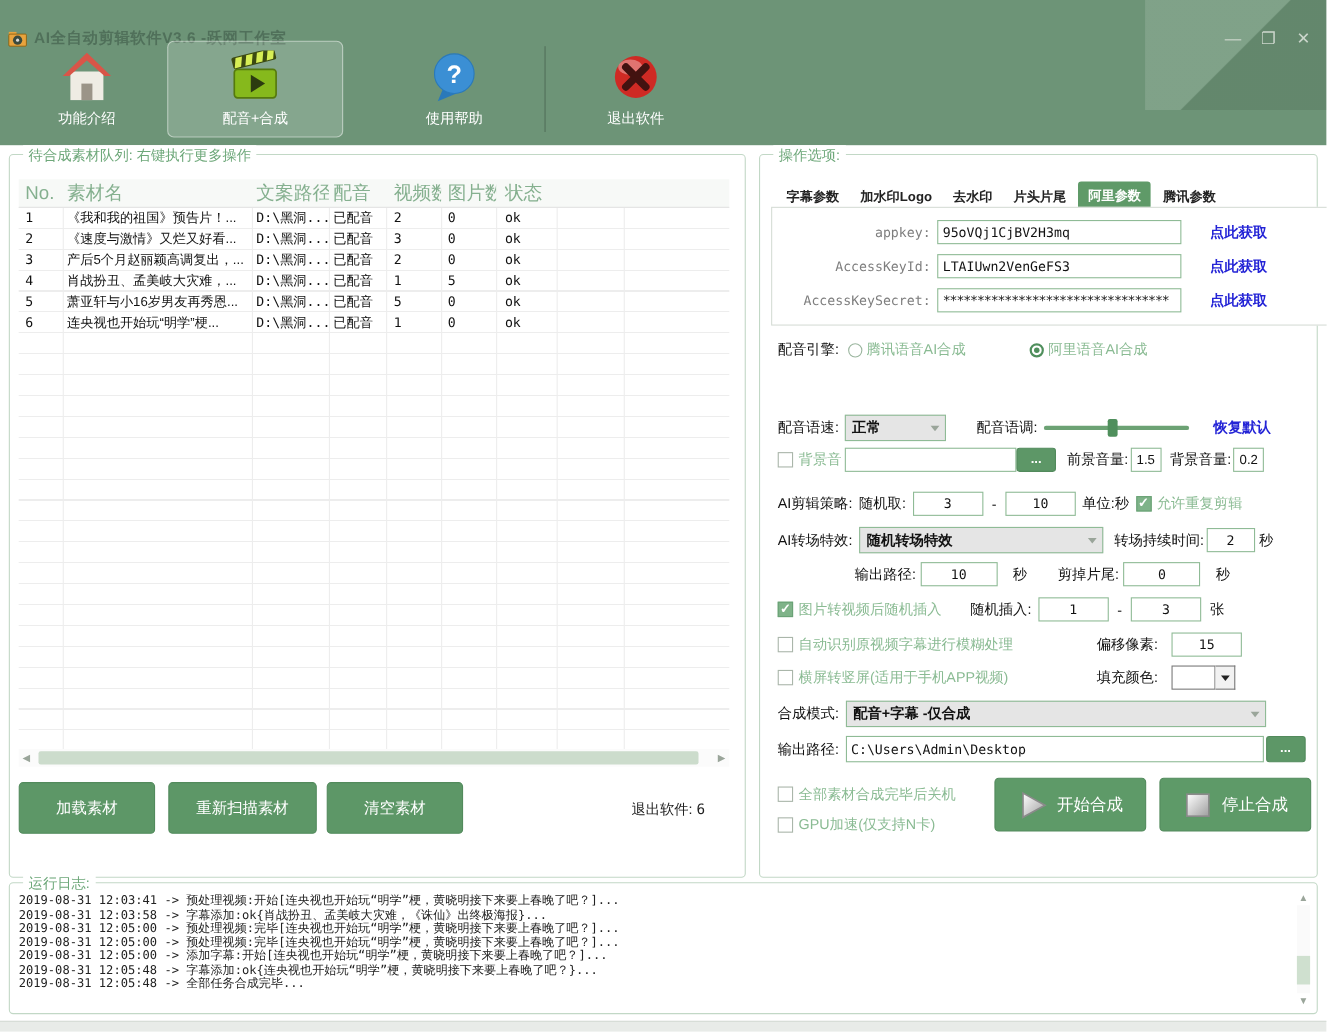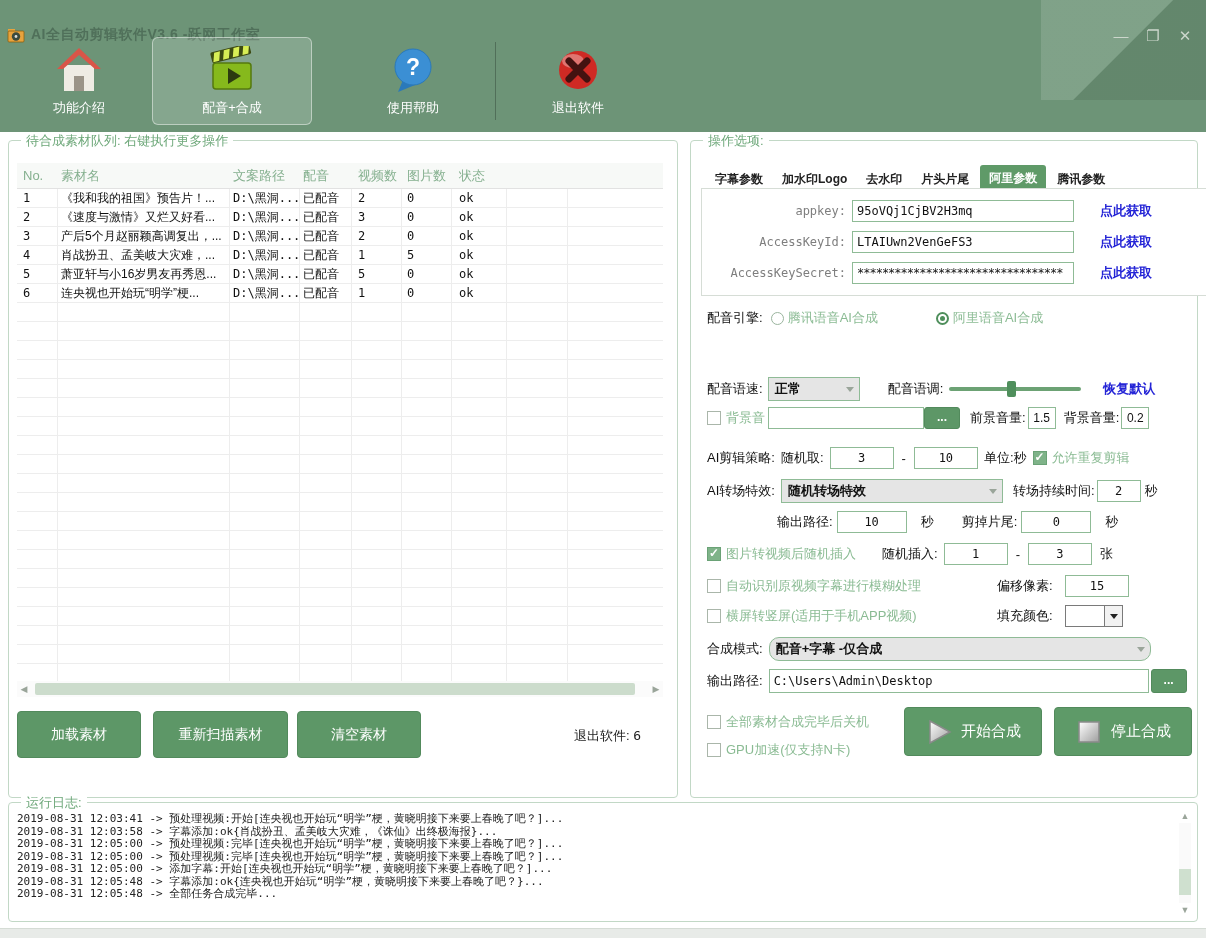--- a/index.html
+++ b/index.html
@@ -37,21 +37,21 @@
   .gb { position:absolute; border:1px solid #c2d8c6; border-radius:4px; background:#fff;padding-left:44px; }
   .gb-label { position:absolute; top:-9px; left:12px; background:#fff; padding:0 5px;
     color:#6ea87a; font-size:13px; white-space:nowrap; }
   #queue-gb { left:8px; top:140px; width:670px; height:658px; }
   #options-gb { left:690px; top:140px; width:508px; height:658px; }
   #log-gb { left:8px; top:802px; width:1190px; height:120px; }
 
   
   .thead { position:absolute; left:8px; top:22px; width:646px; height:26px; display:flex;
     background:#f7f9f7; border-bottom:1px solid #e2e2e2; }
-  .th { font-size:13px; color:#85b08f; line-height:26px; overflow:hidden; white-space:nowrap; }
+  .th { font-size:17px; color:#85b08f; line-height:26px; overflow:hidden; white-space:nowrap; }
   .tbody { position:absolute; left:8px; top:48px; width:646px; height:492px; overflow:hidden;
     background:repeating-linear-gradient(to bottom, transparent 0 18px, #ededed 18px 19px); }
   .vline { position:absolute; top:0; width:1px; height:492px; background:#ededed; }
   .trow { position:absolute; left:0; width:646px; height:19px; display:flex; }
   .td { font-size:12px; line-height:19px; color:#111; overflow:hidden; white-space:nowrap; }
 
   .hscroll { position:absolute; left:8px; top:540px; width:646px; height:16px; display:flex; align-items:center; background:#fbfbfb; }
   .harrow { width:14px; height:16px; color:#9aa59a; font-size:9px; text-align:center; line-height:16px; }
   .hthumb { height:12px; width:600px; margin-left:4px; background:#ccdccc; border-radius:2px; }
 
@@ -405,21 +405,21 @@
   <div class="opt-row" style="top:466px;">
     <span class="cb"></span>
     <span class="green-lbl">横屏转竖屏(适用于手机APP视频)</span>
     <span class="lbl" style="position:absolute; left:290px;">填充颜色:</span>
     <span class="swatch-box" style="position:absolute; left:358px;"><span class="sw"></span></span>
     <span class="drop-btn" style="position:absolute; left:398px;"></span>
   </div>
 
   <div class="opt-row" style="top:496px;">
     <span class="lbl">合成模式:</span>
-    <span class="dd gray" style="width:382px; margin-left:6px;border-radius:10px;">
+    <span class="dd gray" style="width:382px; margin-left:6px;">
       <span>配音+字幕 -仅合成</span>
       <span class="arr"></span>
     </span>
   </div>
 
   <div class="opt-row" style="top:528px;align-items:center;">
     <span class="lbl">输出路径:</span>
     <input class="inp mono" style="width: 380px; height: 24px; margin-left: 6px;" value="C:\Users\Admin\Desktop">
     <span class="browse-btn" style="height:24px; line-height:20px; margin-left:2px;">...</span>
   </div>

